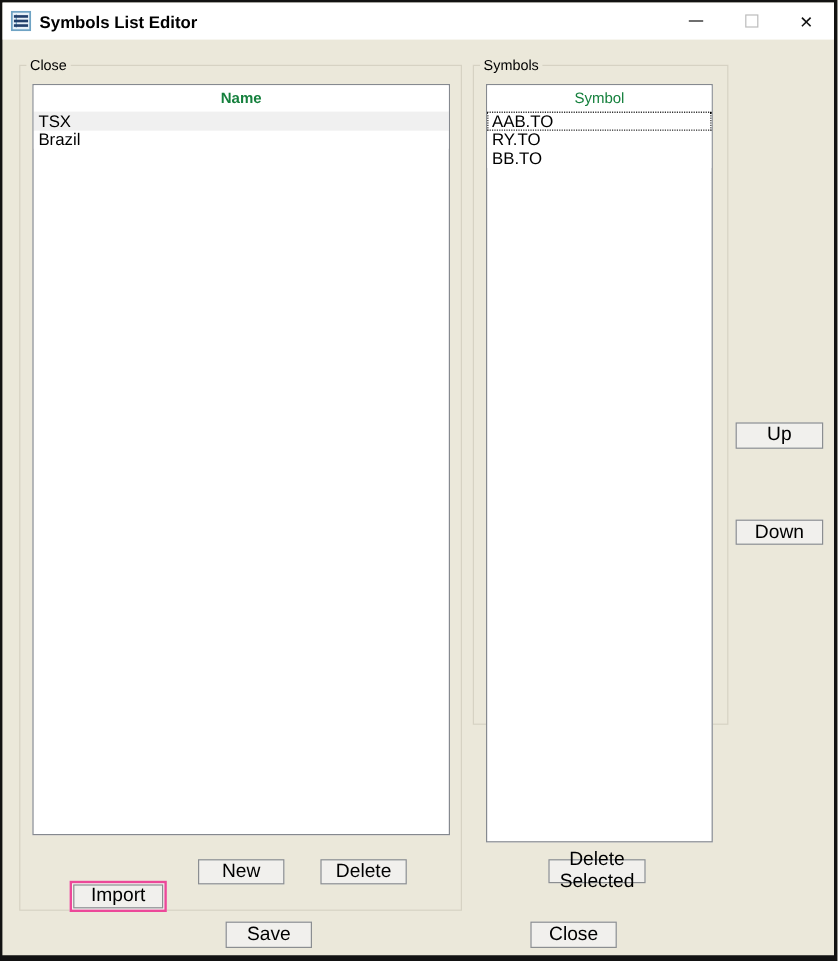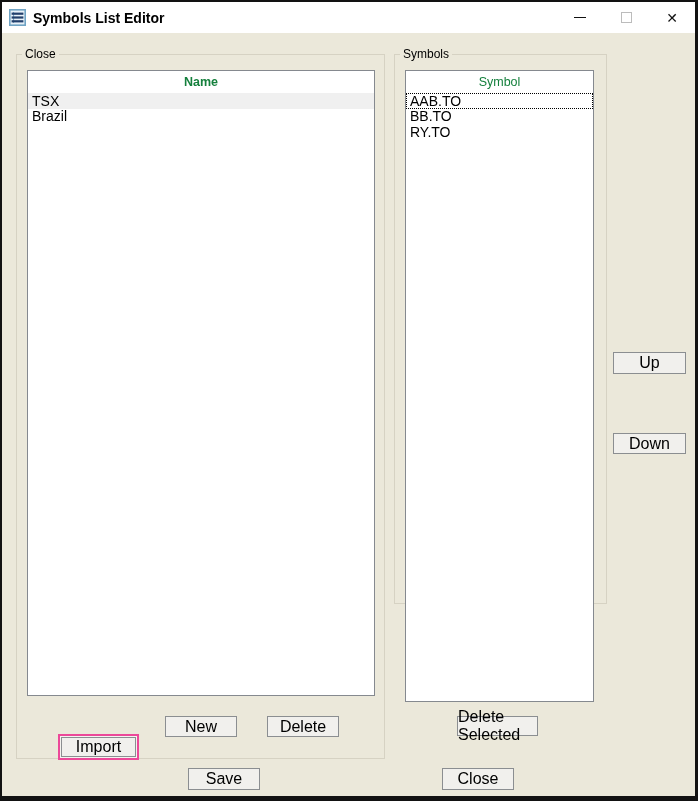--- a/index.html
+++ b/index.html
@@ -75,21 +75,21 @@
     cursor:default;
   }
   .import-wrap {
     position:absolute; left:56px; top:732px;
     border:2px solid #ec4899; padding:1px;
     background:#f4f3ef;
   }
   .btn-import { position:static; width:75px; height:20px; }
   .btn-new    { left:163px; top:714px; width:72px; height:21px; }
   .btn-delete { left:265px; top:714px; width:72px; height:21px; }
-  .btn-delsel { left:455px; top:714px; width:81px; height:20px; }
+  .btn-delsel { left:455px; top:714px; width:81px; height:20px;text-align:center; }
   .btn-up     { left:611px; top:350px; width:73px; height:22px; }
   .btn-down   { left:611px; top:431px; width:73px; height:21px; }
   .btn-save   { left:186px; top:766px; width:72px; height:22px; }
   .btn-close  { left:440px; top:766px; width:72px; height:22px; }
 </style>
 </head>
 <body>
 
 <div class="window">
 
@@ -122,22 +122,22 @@
       <div class="row row-selected">TSX</div>
       <div class="row">Brazil</div>
     </div>
   </div>
 
   <div class="groupbox group-symbols">
     <span class="group-label">Symbols</span>
     <div class="listtable symbols-table">
       <div class="hdr">Symbol</div>
       <div class="row row-focused">AAB.TO</div>
+      <div class="row">RY.TO</div>
       <div class="row">BB.TO</div>
-      <div class="row">RY.TO</div>
     </div>
   </div>
 
   <div class="import-wrap">
     <div class="btn btn-import">Import</div>
   </div>
   <div class="btn btn-new">New</div>
   <div class="btn btn-delete">Delete</div>
 
   <div class="btn btn-delsel">Delete Selected</div>

